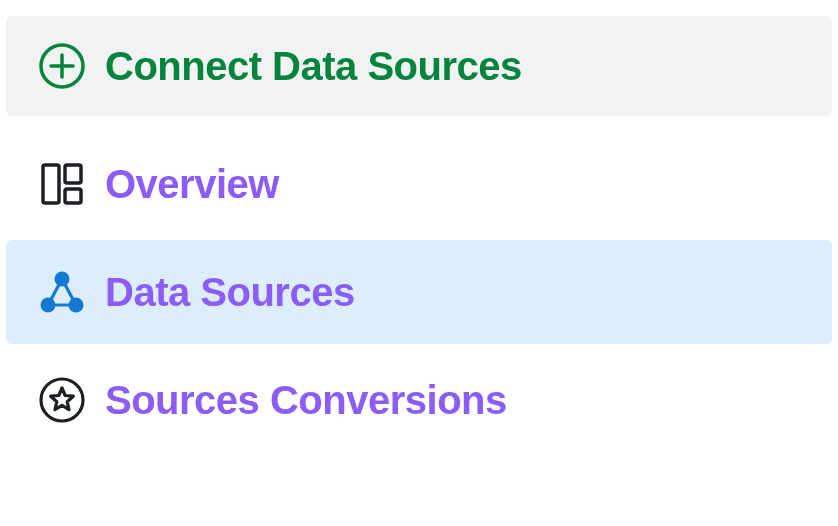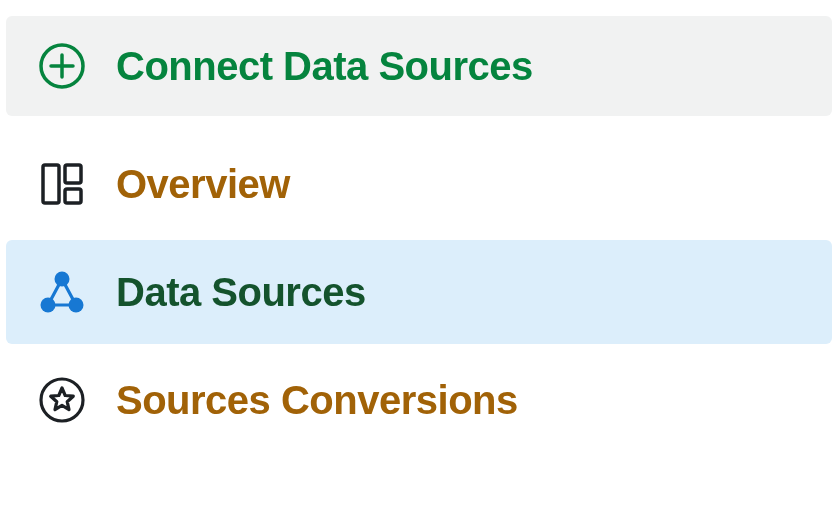--- a/index.html
+++ b/index.html
@@ -15,49 +15,49 @@
       padding: 0;
     }
     .nav-container {
       width: 100%;
       padding-top: 8px;
     }
     .nav-item {
       display: flex;
       align-items: center;
       padding: 22px 28px 22px 32px;
-      gap: 30px;
+      gap: 19px;
       cursor: pointer;
       border-radius: 6px;
       margin: 4px 6px;
     }
     .nav-item.connect {
       background: #f1f2f2;
       color: #05843e;
       margin: 8px 6px 16px 6px;
       padding-top: 26px;
       padding-bottom: 26px;
     }
     .nav-item.connect .nav-label {
       color: #05843e;
       font-weight: 700;
       font-size: 40px;
       letter-spacing: -0.5px;
     }
     .nav-item.default .nav-label {
-      color: #a16207;
+      color: #8b5cf6;
       font-weight: 600;
       font-size: 40px;
       letter-spacing: -0.5px;
     }
     .nav-item.active {
       background: #dceefb;
     }
     .nav-item.active .nav-label {
-      color: #14532d;
+      color: #8b5cf6;
       font-weight: 700;
       font-size: 40px;
       letter-spacing: -0.5px;
     }
     .icon {
       width: 48px;
       height: 48px;
       flex-shrink: 0;
       display: flex;
       align-items: center;

